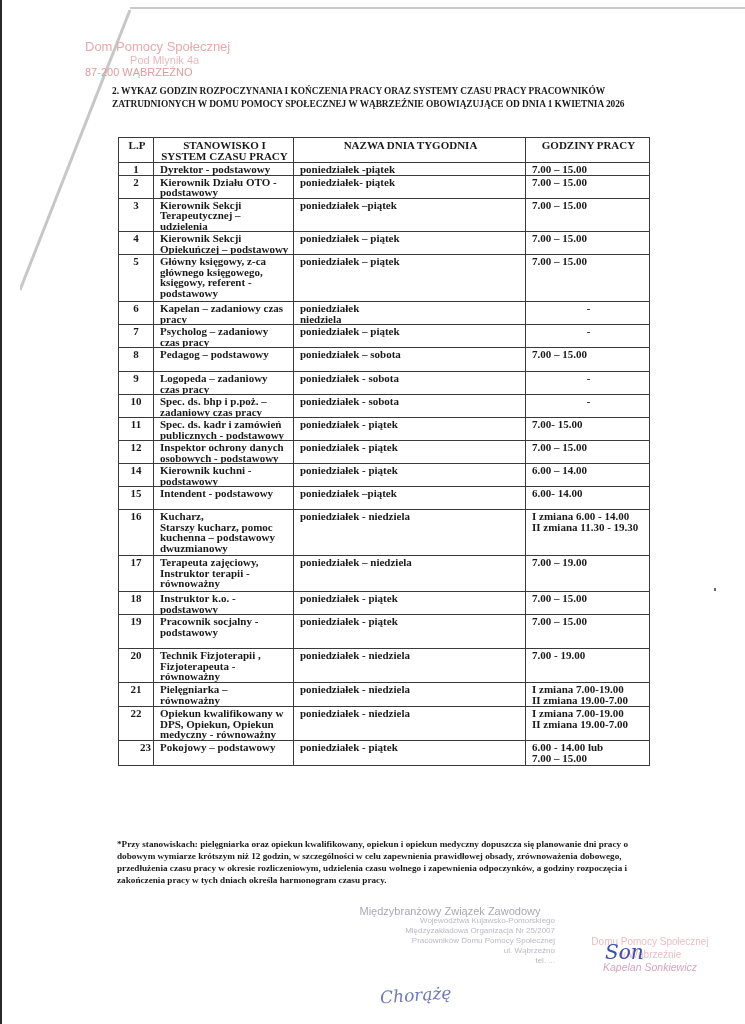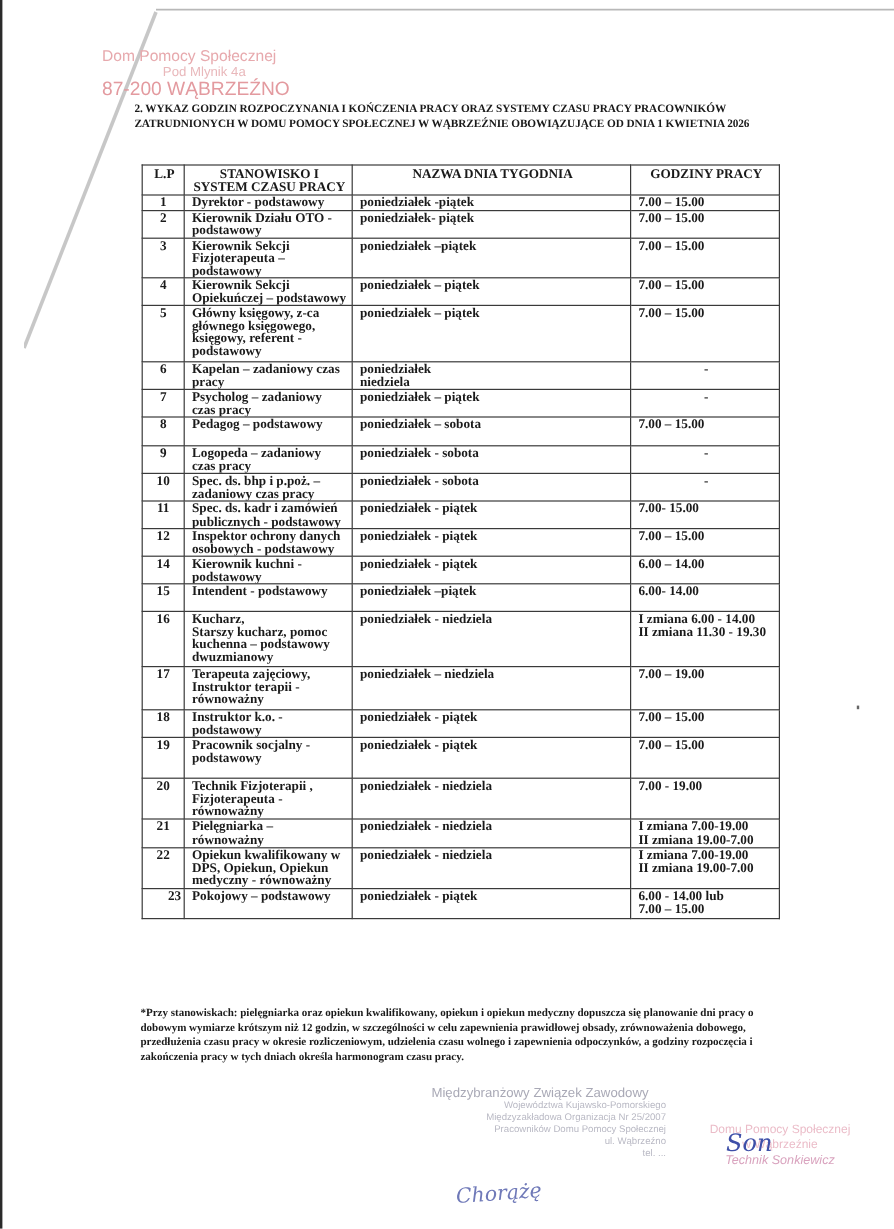--- a/index.html
+++ b/index.html
@@ -12,21 +12,21 @@
   }
   .fold-line {
     position: absolute; left: 20px; top: 0; width: 740px; height: 300px; pointer-events: none;
   }
   .stamp-top {
     position: absolute; left: 85px; top: 40px; color: #e7a9ad; font-family: "Liberation Sans", sans-serif;
     line-height: 1.1;
   }
   .stamp-top .l1 { font-size: 13px; padding-left: 0px; }
   .stamp-top .l2 { font-size: 11px; padding-left: 14px; color: #e9b8bb; text-align: center; }
-  .stamp-top .l3 { font-size: 16px; padding-left: 0px; color: #e39a9f; }
+  .stamp-top .l3 { font-size: 11px; padding-left: 0px; color: #e39a9f; }
   .doc-title {
     position: absolute; left: 112px; top: 85px; width: 560px;
     font-size: 9.4px; font-weight: bold; line-height: 13px; letter-spacing: -0.05px;
   }
   table.schedule {
     position: absolute; left: 118px; top: 137px; width: 531px;
     border-collapse: collapse; font-size: 11px; font-weight: bold; table-layout: fixed;
   }
   table.schedule td, table.schedule th {
     border: 1px solid #3a3a3a; vertical-align: top; padding: 1px 4px 0 6px; line-height: 10.5px;
@@ -105,21 +105,21 @@
         <td class="hours" style="white-space: pre-line;">7.00 – 15.00</td>
       </tr>
       <tr style="height: 23px;">
         <td class="lp" style="white-space: pre-line;">2</td>
         <td style="white-space: pre-line;">Kierownik Działu OTO - podstawowy</td>
         <td style="white-space: pre-line;">poniedziałek- piątek</td>
         <td class="hours" style="white-space: pre-line;">7.00 – 15.00</td>
       </tr>
       <tr style="height: 23px;">
         <td class="lp" style="white-space: pre-line;">3</td>
-        <td style="white-space: pre-line;">Kierownik Sekcji Fizjoterapeuta – podstawowy</td>
+        <td style="white-space: pre-line;">Kierownik Sekcji Terapeutycznej – udzielenia</td>
         <td style="white-space: pre-line;">poniedziałek –piątek</td>
         <td class="hours" style="white-space: pre-line;">7.00 – 15.00</td>
       </tr>
       <tr style="height: 23px;">
         <td class="lp" style="white-space: pre-line;">4</td>
         <td style="white-space: pre-line;">Kierownik Sekcji Opiekuńczej – podstawowy</td>
         <td style="white-space: pre-line;">poniedziałek – piątek</td>
         <td class="hours" style="white-space: pre-line;">7.00 – 15.00</td>
       </tr>
       <tr style="height: 47px;">
@@ -247,17 +247,17 @@
   <div class="s">Międzyzakładowa Organizacja Nr 25/2007</div>
   <div class="s">Pracowników Domu Pomocy Społecznej</div>
   <div class="s">ul. Wąbrzeźno</div>
   <div class="s">tel. ...</div>
 </div>
 <div class="sig-union">Chorążę</div>
 
 <div class="stamp-director">
   <div>Domu Pomocy Społecznej</div>
   <div>w Wąbrzeźnie</div>
-  <div class="name">Technik Sonkiewicz</div>
+  <div class="name">Kapelan Sonkiewicz</div>
 </div>
 <div class="sig-director">Son</div>
 
 <div class="speck" style="left:714px;top:588px"></div>
 
 </body></html>

